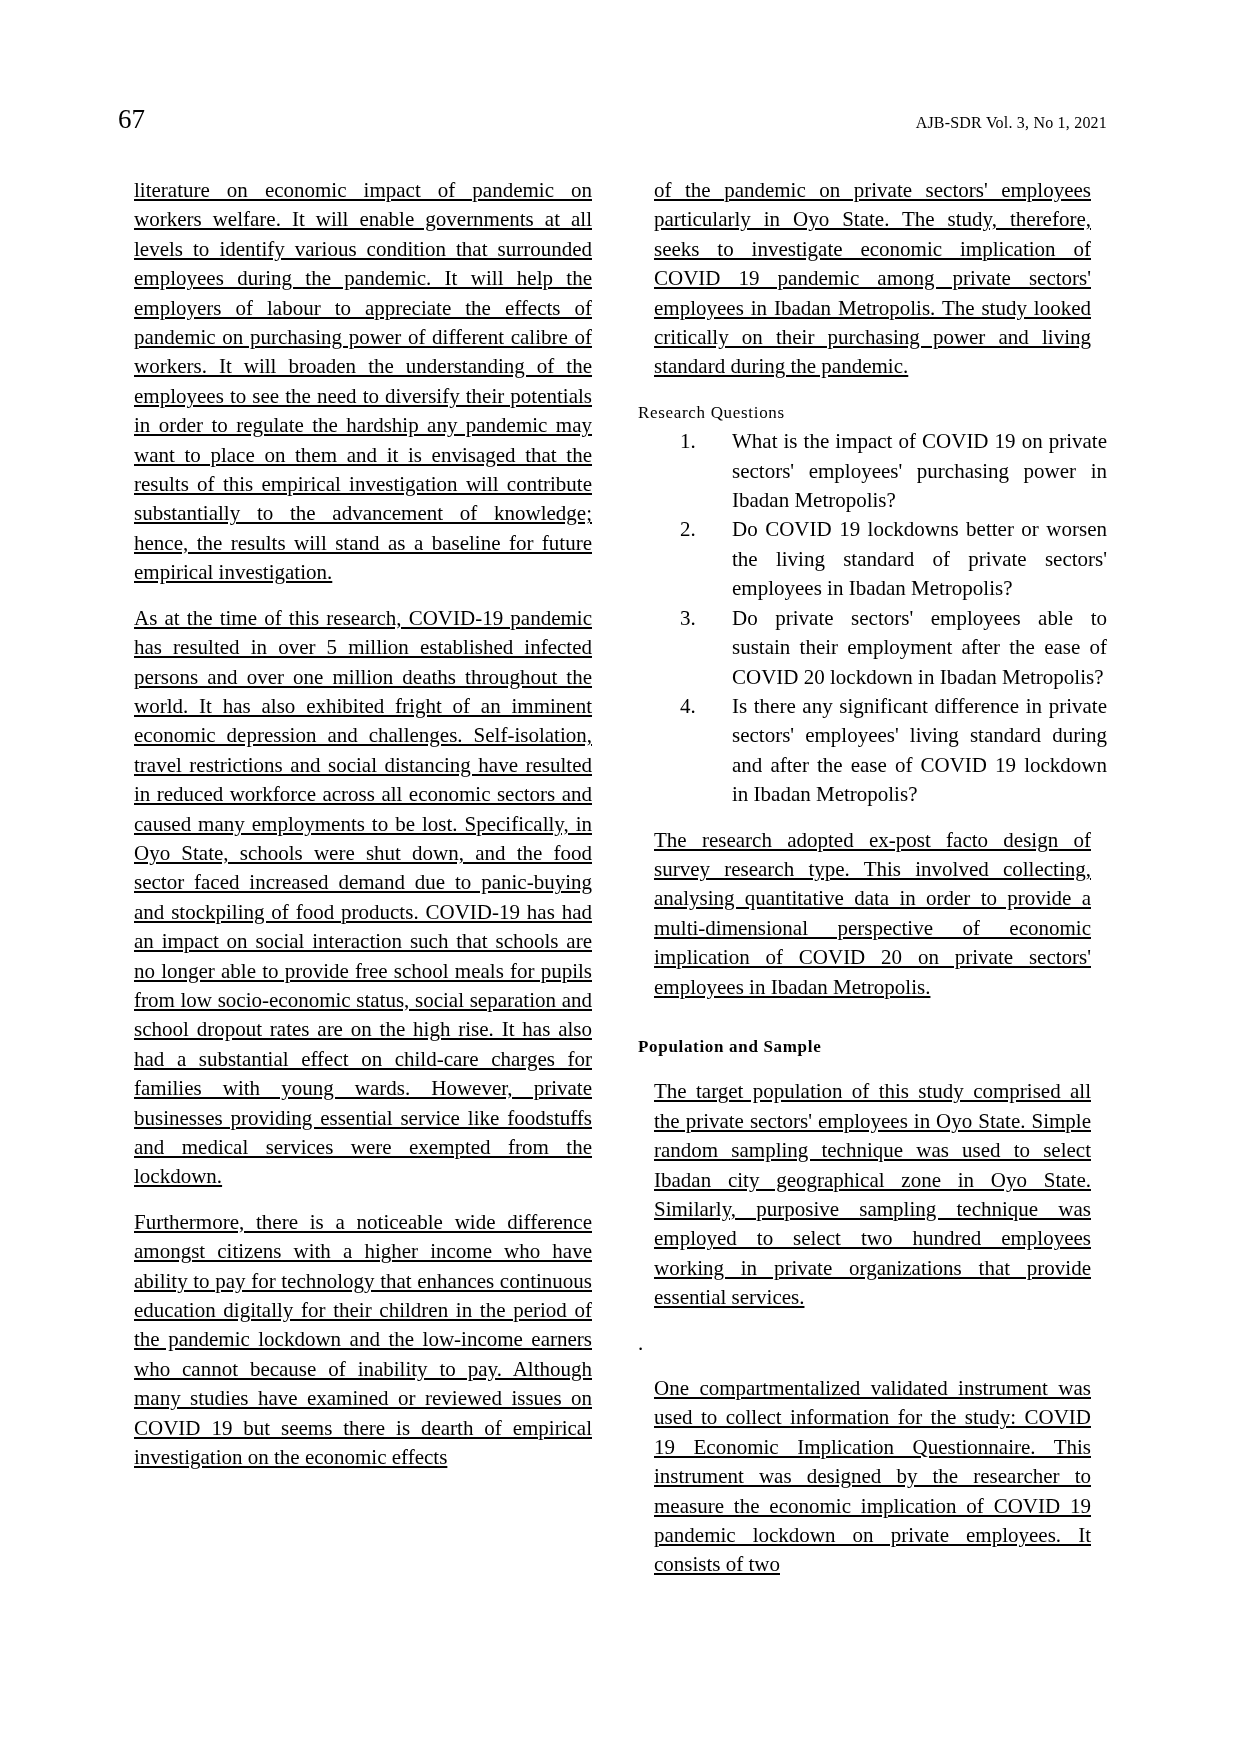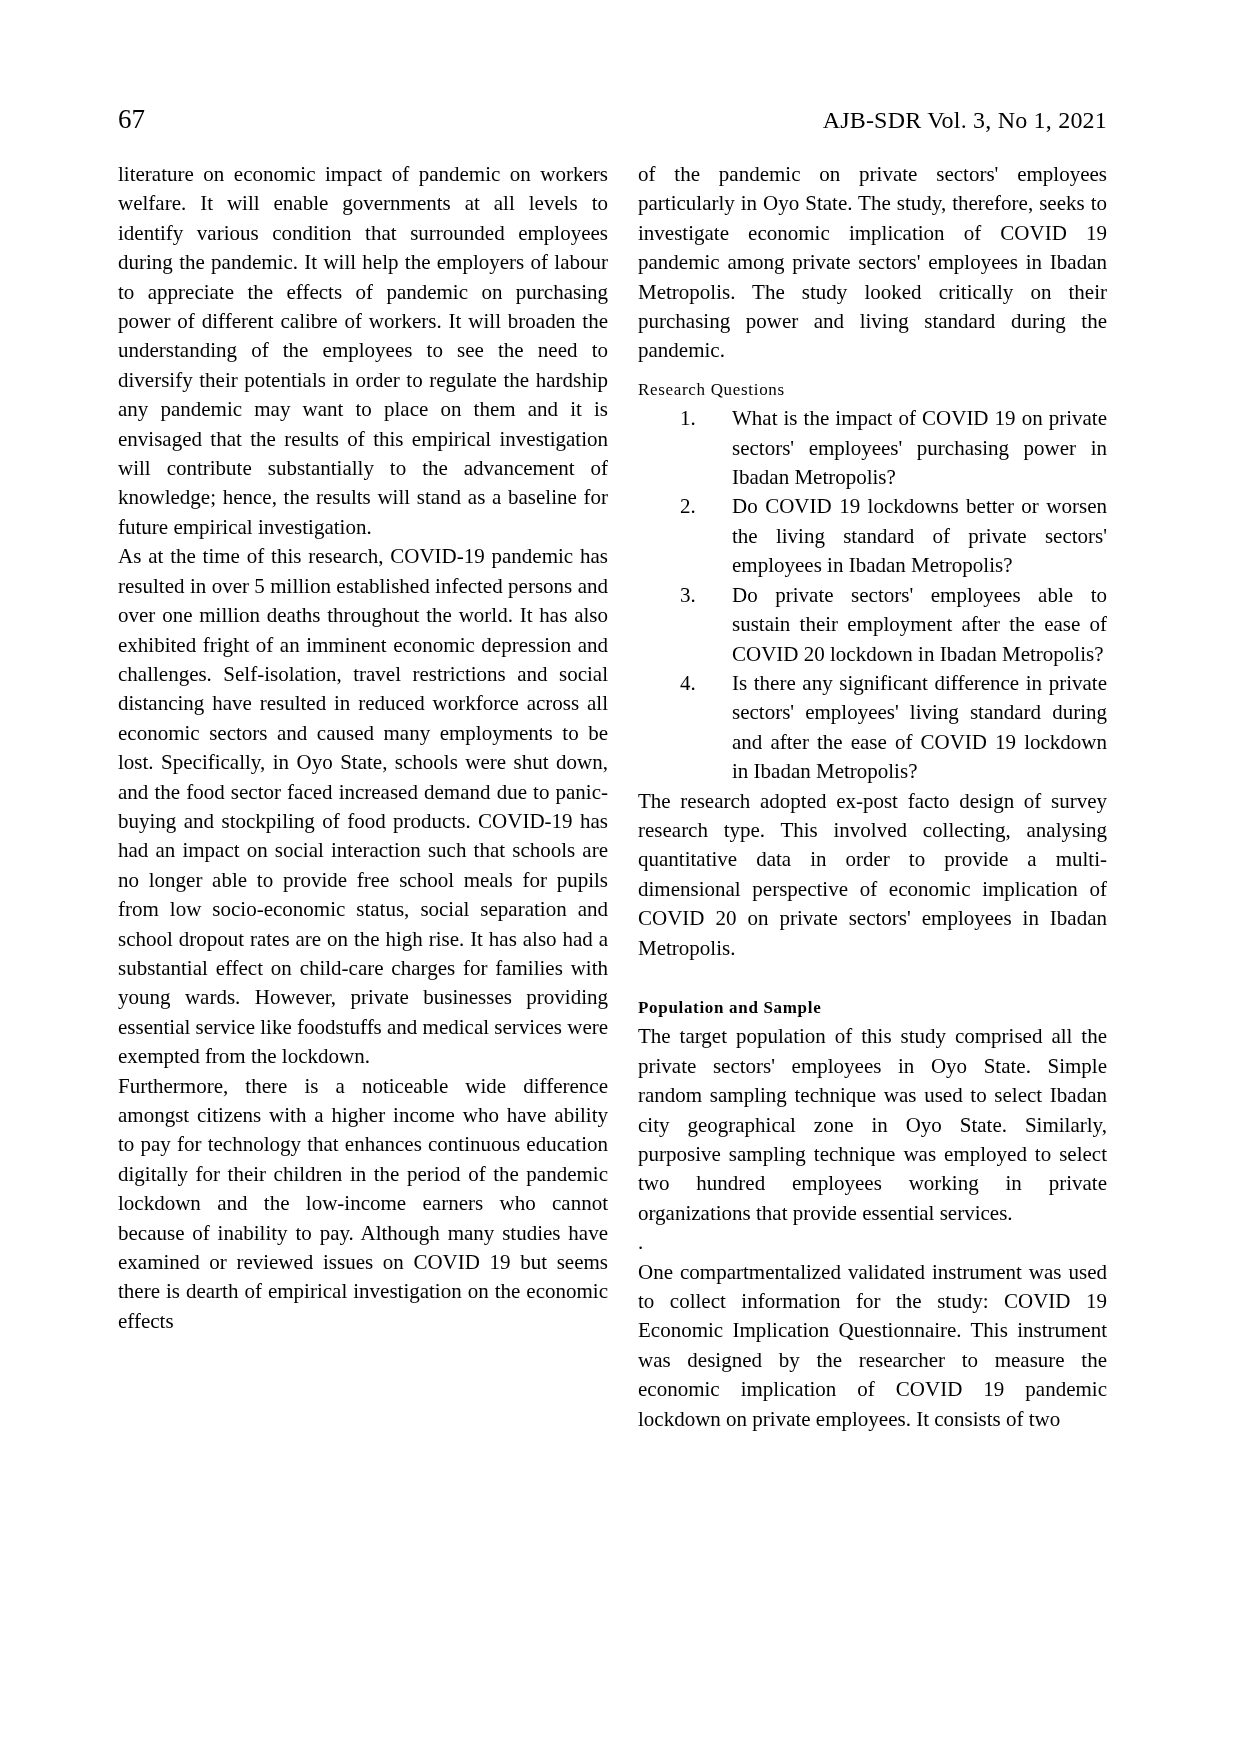--- a/index.html
+++ b/index.html
@@ -23,42 +23,43 @@
     width: 989px;
     display: flex;
     justify-content: space-between;
     align-items: baseline;
   }
   .page-number {
     font-size: 27px;
     line-height: 1;
   }
   .journal-ref {
-    font-size: 24px;
+    font-size: 16px;
     line-height: 1;
     letter-spacing: 0.2px;
   }
   .columns {
     position: absolute;
     top: 160px;
     left: 118px;
     width: 989px;
     display: flex;
     gap: 30px;
   }
   .col {
     font-size: 21px;
     line-height: 29.4px;
   }
   .col-left  { width: 490px; }
   .col-right { width: 469px; }
   p.body-text {
-    margin: 0;
+    margin: 16px;
     text-align: justify;
     text-justify: inter-word;
+    text-decoration: underline;
   }
   .section-heading {
     margin: 0;
     font-size: 17px;
     font-weight: normal;
     letter-spacing: 0.04em;
     text-align: left;
   }
   .gap-lg { margin-top: 37px; }
   .gap-md { margin-top: 30px; font-weight: bold; }

